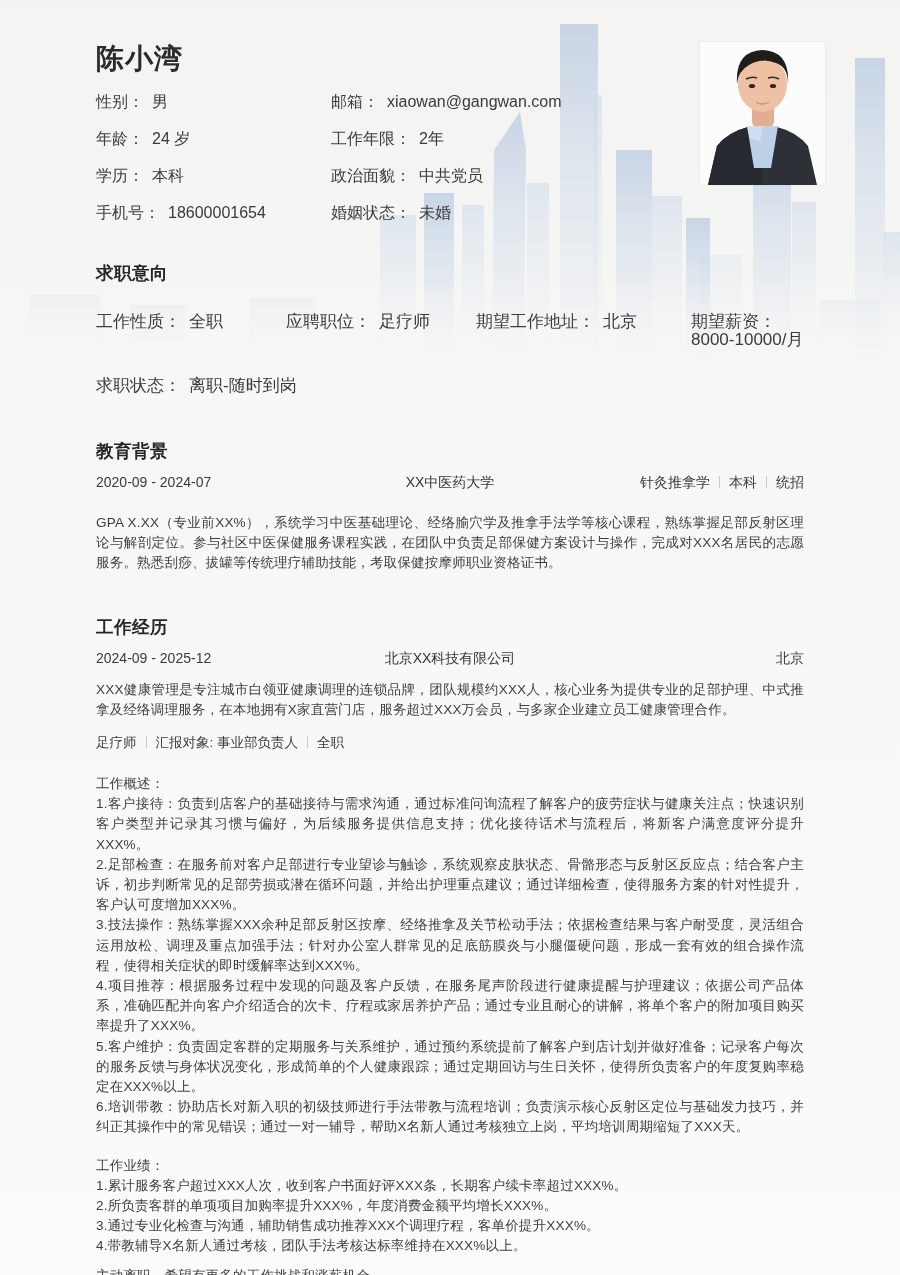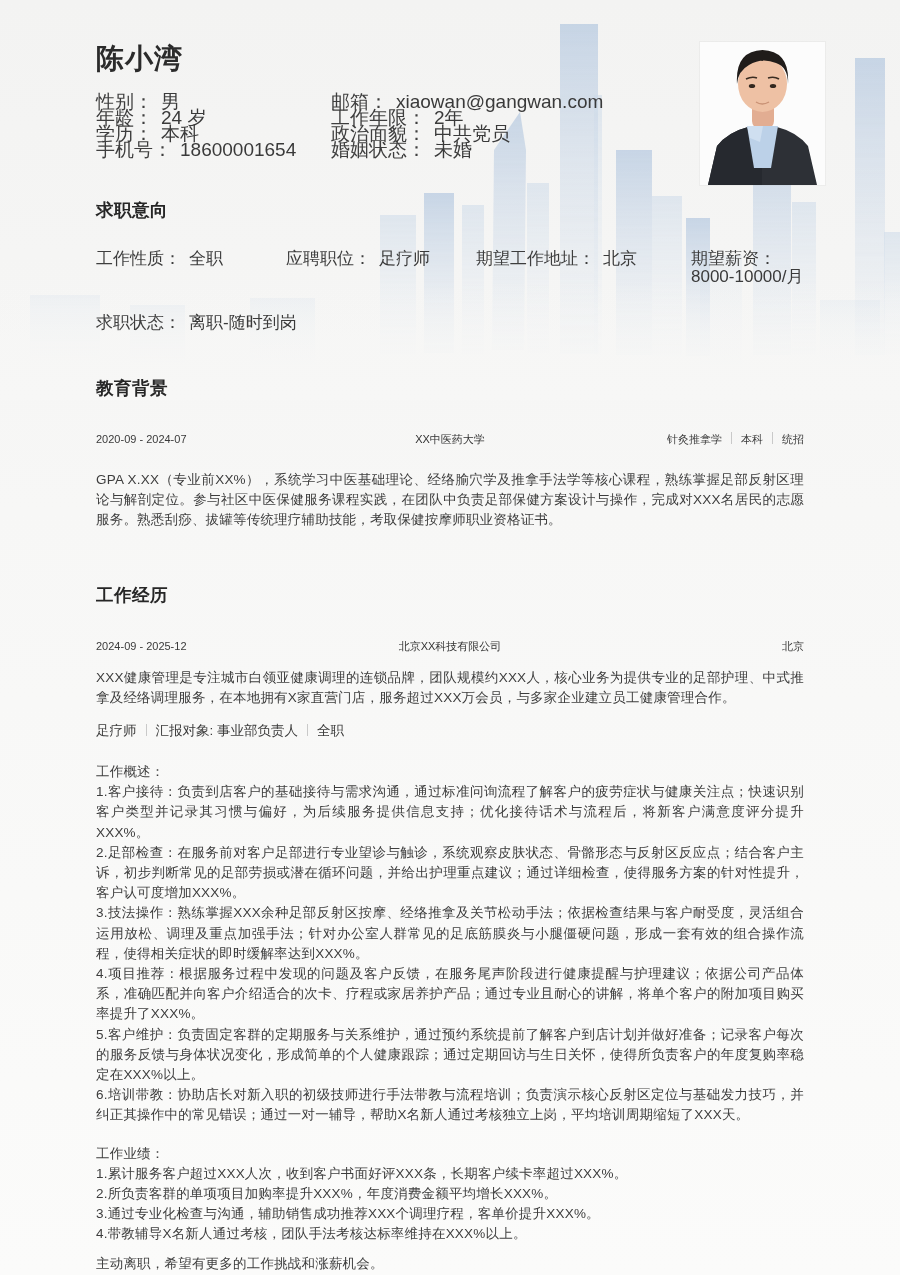--- a/index.html
+++ b/index.html
@@ -12,48 +12,48 @@
     position:relative; width:900px; height:1275px; overflow:hidden;
     background:linear-gradient(180deg,#f3f3f2 0%,#f7f7f6 40%,#fbfbfa 100%);
   }
   .skyline { position:absolute; top:0; left:0; pointer-events:none; }
   .content { position:relative; padding:0 96px; }
 
   .name { padding-top:42px; font-size:28px; line-height:34px; font-weight:bold; color:#2b2b2b; letter-spacing:1px; }
 
   .info-grid {
     margin-top:18px; width:600px;
-    display:grid; grid-template-columns:235px auto; row-gap:0;
-    font-size:19px; line-height:16px; color:#3e3e3e;
+    display:grid; grid-template-columns:235px auto; row-gap:21px;
+    font-size:16px; line-height:16px; color:#3e3e3e;
   }
   .kv .k { margin-right:8px; }
   .kv .v { color:#3a3a3a; }
 
   .photo {
     position:absolute; top:42px; right:75px; width:125px; height:143px;
     background:#fdfdfd; overflow:hidden; box-shadow:0 0 0 1px rgba(0,0,0,0.03);
   }
 
   .sec-title { font-size:17.5px; font-weight:bold; color:#262626; letter-spacing:0.5px; }
   .t-intent { margin-top:40px; }
   .t-edu    { margin-top:44px; }
-  .t-work   { margin-top:52px; }
+  .t-work   { margin-top:41px; }
   .t-proj   { margin-top:24px; }
 
   .intent-row {
     margin-top:28px;
     display:grid; grid-template-columns:190px 190px 215px 1fr;
     font-size:17px; line-height:18px; color:#3e3e3e;
   }
   .intent-row2 { display:block; }
 
   .meta-row {
-    margin-top:30px;
+    margin-top:10px;
     display:grid; grid-template-columns:1fr auto 1fr; align-items:center;
-    font-size:11px; line-height:18px; color:#333;gap:21px;
+    font-size:14px; line-height:18px; color:#333;gap:21px;
   }
   .meta-row .left  { text-align:left;  color:#3a3a3a; }
   .meta-row .mid   { text-align:center; color:#333; }
   .meta-row .right { text-align:right; color:#3a3a3a; }
 
   .vsep {
     display:inline-block; width:1px; height:12px; background:#c9c9c9;
     margin:0 9px; vertical-align:-1px;
   }
 

